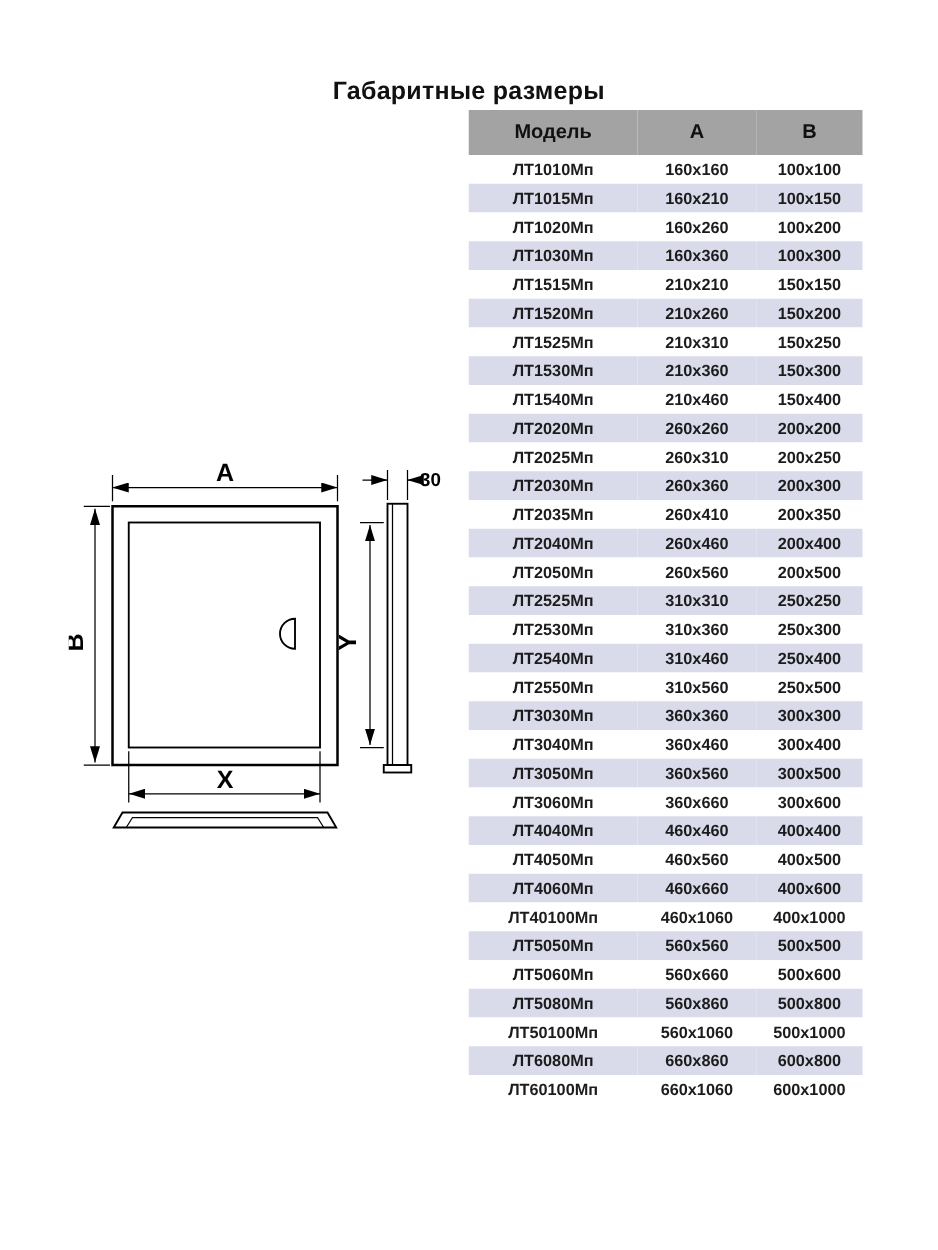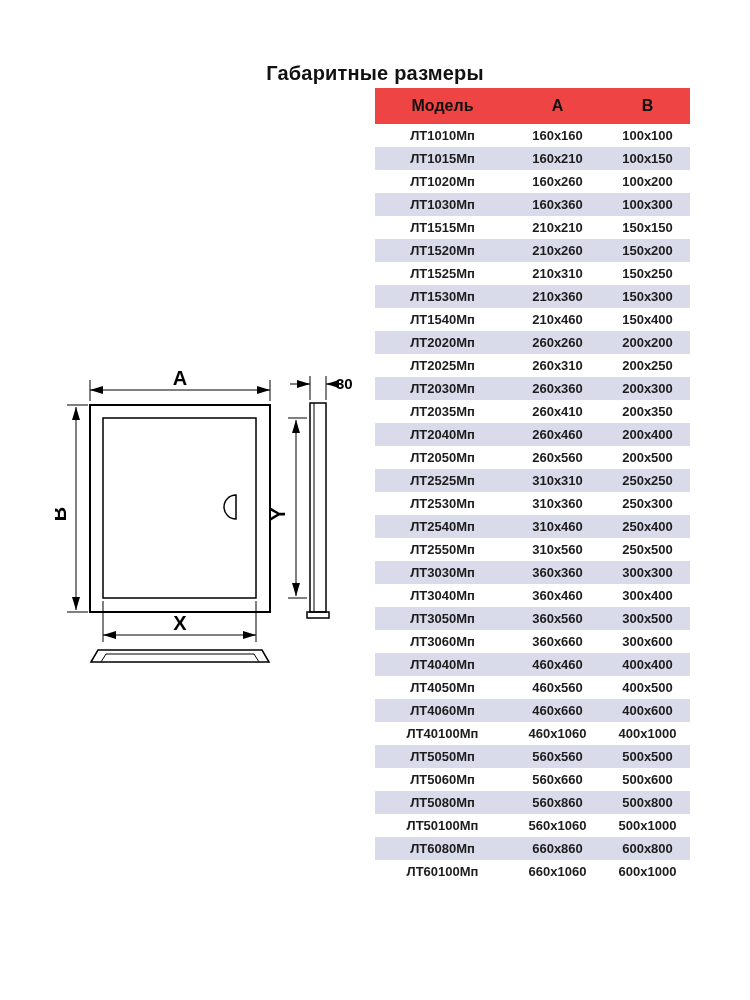--- a/index.html
+++ b/index.html
@@ -12,21 +12,21 @@
     position:absolute; top:34px; left:0; width:750px;
     text-align:center; font-size:20px; font-weight:bold; color:#111;
     letter-spacing:0.2px;
     margin-top:28px;
   }
   .dim-table {
     position:absolute; left:375px; top:88px; width:315px;
     border-collapse:collapse; table-layout:fixed;
   }
   .dim-table th {
-    background:#ef4444; height:36px; font-size:16px; font-weight:bold;
+    background:#a3a3a3; height:36px; font-size:16px; font-weight:bold;
     text-align:center; color:#111; padding:0;
   }
   .dim-table td {
     height:23px; font-size:13px; font-weight:bold; text-align:center;
     color:#1c1c1c; padding:0; line-height:23px; white-space:nowrap;
   }
   .dim-table tbody tr:nth-child(even) td { background:#d9dbeb; }
   .dim-table tbody tr:nth-child(odd) td { background:#ffffff; }
   .diagram {
     position:absolute; left:55px; top:368px; width:310px; height:312px;

